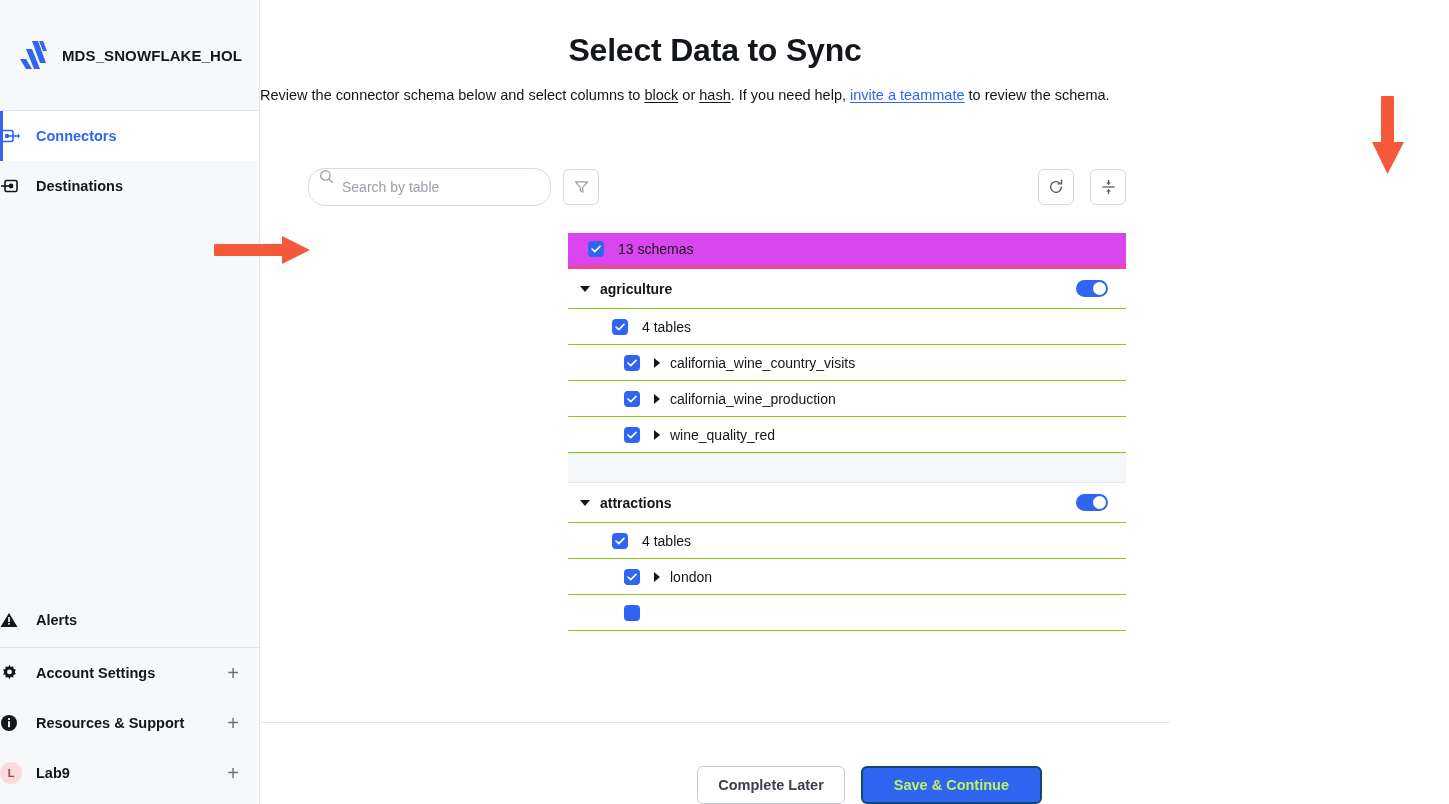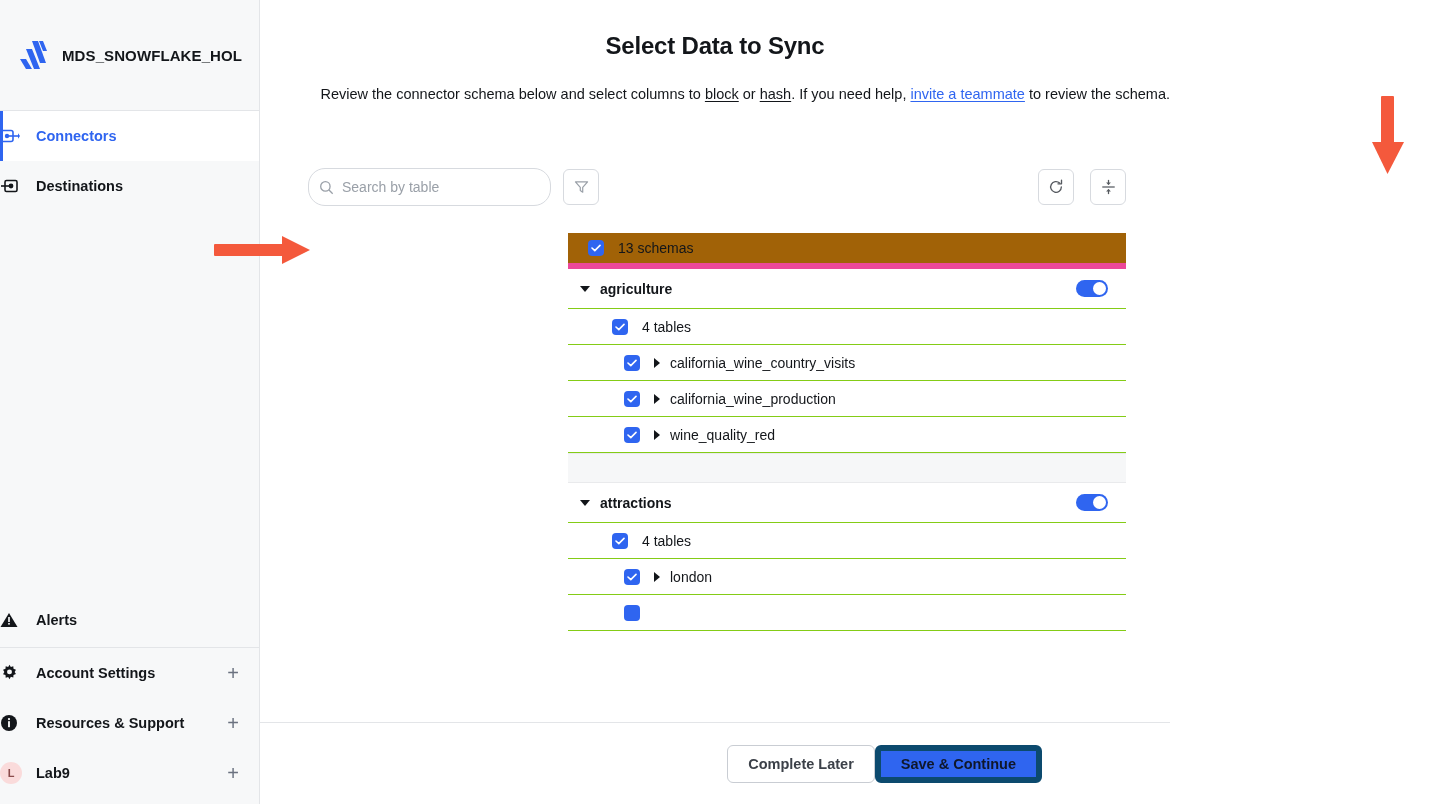--- a/index.html
+++ b/index.html
@@ -56,39 +56,39 @@
   .avatar {
     width: 22px; height: 22px; border-radius: 50%;
     background: #fadbdb; color: #8a4b4b;
     font-size: 11px; font-weight: 700;
     display: flex; align-items: center; justify-content: center;
   }
 
   
   .main { position: relative; flex: 1 1 auto; height: 804px; background: #fff; }
   .page-title {
-    text-align: center; font-size: 24px; font-weight: 700; color: #13161a;
+    text-align: center; font-size: 32px; font-weight: 700; color: #13161a;
     margin-top: 32px; letter-spacing: -.2px;
   }
   .page-sub {
-    text-align: right; font-size: 14.5px; color: #13161a;
-    margin-top: 26px;
+    text-align: left; font-size: 14.5px; color: #13161a;
+    margin-top: 18px;
   }
   .page-sub u { text-decoration: underline; text-underline-offset: 2px; }
   .page-sub a { color: #2f65f0; text-decoration: underline; text-underline-offset: 2px; cursor: pointer; }
 
   
   .toolbar {
     position: absolute; left: 48px; right: 44px; top: 168px;
     height: 38px; display: flex; align-items: center;
   }
   .search-wrap {
     width: 243px; height: 38px;
     border: 1px solid #d7dadf; border-radius: 17px; background: #fff;
-    display: flex; align-items: center; padding: 0 10px;
+    display: flex; padding: 0 10px;
   }
   .search-wrap svg { flex: 0 0 15px; margin-right: 8px; }
   .search-input {
     border: none; outline: none; font-size: 14px; color: #13161a;
     font-family: "Liberation Sans", sans-serif;
     width: 100%; background: transparent;
   }
   .search-input::placeholder { color: #9aa0a8; }
   .icon-btn {
     width: 36px; height: 36px; border: 1px solid #d7dadf; border-radius: 6px;
@@ -101,21 +101,21 @@
   
   .schema-panel {
     position: absolute; left: 308px; right: 44px; top: 233px;
     bottom: 126px; overflow: hidden;
   }
   .row {
     height: 36px; display: flex; align-items: center;
     border-bottom: 1px solid #84cc16;
     position: relative;
   }
-  .row.header-row { background: #a16207; border-bottom: 6px solid #ec4899; text-align: right; }
+  .row.header-row { background: #d946ef; border-bottom: 4px solid #ec4899; text-align: right; }
   .row.spacer-row { background: #f6f7f8; height: 30px; border-bottom: 1px solid #e9eaec; border-top: 1px solid #e9eaec; }
   .row.schema-row { height: 40px; }
   .cbx {
     width: 16px; height: 16px; border-radius: 4px; background: #2f65f0;
     display: flex; align-items: center; justify-content: center;
     flex: 0 0 16px; cursor: pointer;
   }
   .cbx svg { display: block; }
   .caret-down, .caret-right {
     width: 0; height: 0; flex: 0 0 auto; cursor: pointer;
@@ -144,30 +144,30 @@
   .ind-schema  { padding-left: 12px; }
   .ind-tables  { padding-left: 44px; }
   .ind-table   { padding-left: 56px; }
   .gap10 { width: 10px; flex: 0 0 10px; }
   .gap14 { width: 14px; flex: 0 0 14px; }
 
   
   .footer {
     position: absolute; left: 0; right: 0; bottom: 0; height: 82px;
     border-top: 1px solid #e3e5e8; background: #fff;
-    display: flex; align-items: center; justify-content: flex-end;
-    padding-right: 128px; 
+    display: flex; align-items: flex-end; justify-content: flex-end;
+    padding-right: 128px; gap: 16px;
   }
   .btn {
     height: 38px; border-radius: 6px; font-size: 14.5px; font-weight: 700;
     display: flex; align-items: center; justify-content: center;
     cursor: pointer; font-family: "Liberation Sans", sans-serif;
   }
   .btn-secondary { padding: 0 20px; border: 1px solid #c9cdd3; background: #fff; color: #3c4149; }
-  .btn-primary { padding: 0 20px; border: 6px solid #0c4a6e; background: #2f65f0; color: #0f172a; }
+  .btn-primary { padding: 0 31px; border: 2px solid #0c4a6e; background: #2f65f0; color: #bef264; }
 
   
   .anno { position: absolute; pointer-events: none; }
   #arrow-h { left: 214px; top: 233px; }
   #arrow-v { left: 1368px; top: 96px; }
 </style>
 </head>
 <body>
 
 <div id="app">

